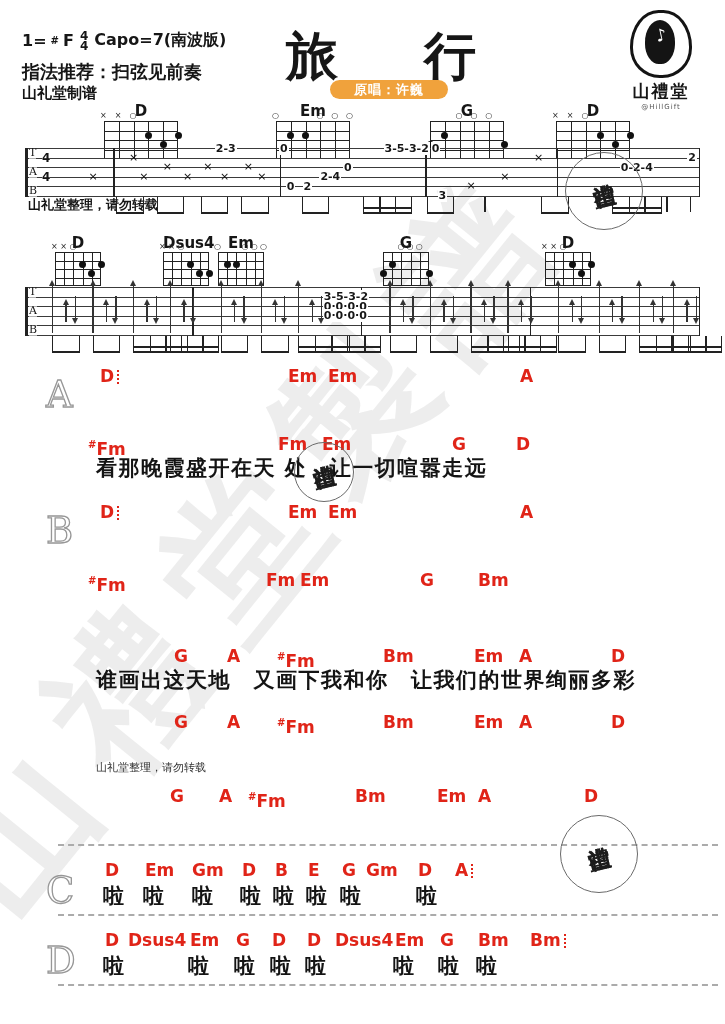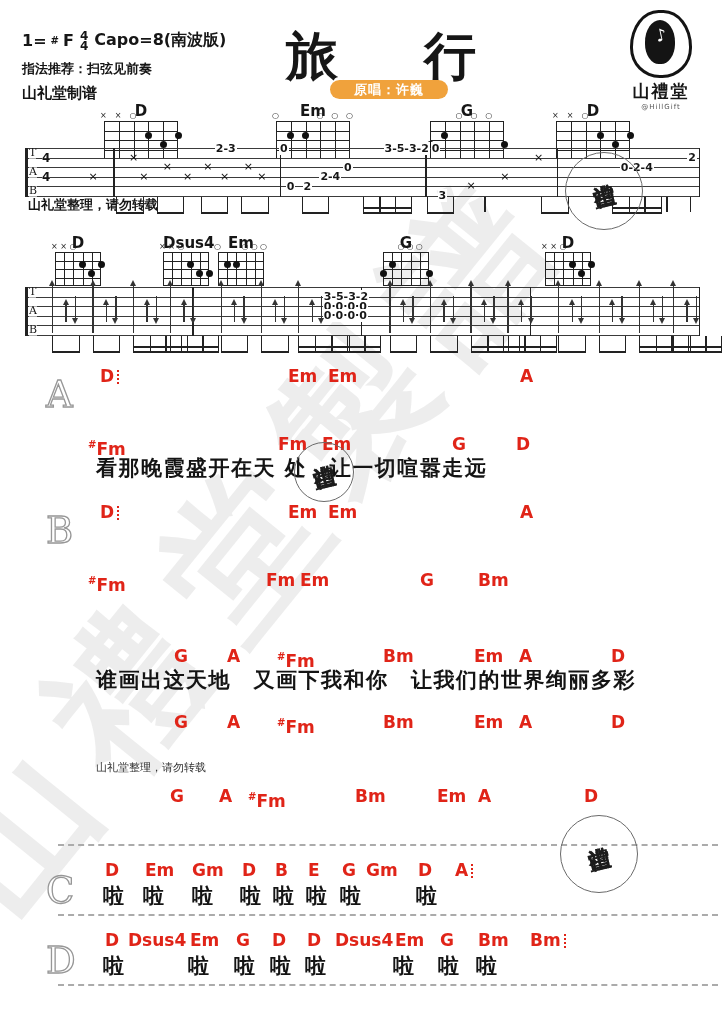--- a/index.html
+++ b/index.html
@@ -6,21 +6,21 @@
   .page{position:relative;width:725px;height:1024px;background:#fff;overflow:hidden;
         font-family:"DejaVu Sans",sans-serif;color:#161616;}
   
   .watermark{position:absolute;left:-30px;top:790px;font-family:"DejaVu Serif",serif;font-weight:bold;
              font-size:150px;letter-spacing:30px;white-space:nowrap;color:rgba(110,110,110,0.12);
              transform:rotate(-51deg);transform-origin:0 50%;pointer-events:none;}
   
   .keyline{position:absolute;left:22px;top:30px;font-size:16px;font-weight:bold;display:flex;align-items:center;gap:4px;}
   .keyline sup{font-size:10px;}
   .frac{display:inline-flex;flex-direction:column;font-size:12px;line-height:10px;font-weight:bold;text-align:center;margin:0 2px;}
-  .tip{position:absolute;left:22px;top:60px;font-size:13px;font-weight:bold;}
+  .tip{position:absolute;left:22px;top:60px;font-size:18px;font-weight:bold;}
   .credit{position:absolute;left:22px;top:84px;font-size:15px;font-weight:bold;}
   .title-char{position:absolute;top:22px;font-family:"DejaVu Serif",serif;font-weight:900;font-size:52px;}
   .artist-pill{position:absolute;left:330px;top:80px;width:118px;height:19px;border-radius:10px;
                background:var(--pill-orange);color:#fff;font-size:13px;font-weight:bold;
                text-align:center;line-height:19px;letter-spacing:1px;}
   
   .logo{position:absolute;left:608px;top:10px;width:106px;text-align:center;}
   .emblem{width:56px;height:62px;margin:0 auto;border:3px solid #141414;border-radius:46% 46% 48% 48% / 54% 54% 44% 44%;position:relative;}
   .emblem .blob{position:absolute;left:12px;top:7px;width:30px;height:44px;background:#141414;border-radius:50% 50% 46% 46%;}
   .emblem .note{position:absolute;left:0;top:12px;width:100%;text-align:center;color:#fff;font-size:17px;transform:rotate(-12deg);}
@@ -53,21 +53,21 @@
   <div class="watermark">山禮堂製譜</div>
 
   <div class="keyline">
     <span>1=</span>
       <sup>#</sup>
       <span>F</span>
     <span class="frac">
       <span>4</span>
       <span>4</span>
     </span>
-    <span>Capo=8(南波版)</span>
+    <span>Capo=7(南波版)</span>
   </div>
   <div class="tip">指法推荐：扫弦见前奏</div>
   <div class="credit">山礼堂制谱</div>
 
   <div class="title-char" style="left:286px;">旅</div>
   <div class="title-char" style="left:424px;">行</div>
   <div class="artist-pill">原唱：许巍</div>
 
   <div class="logo">
     <div class="emblem">

